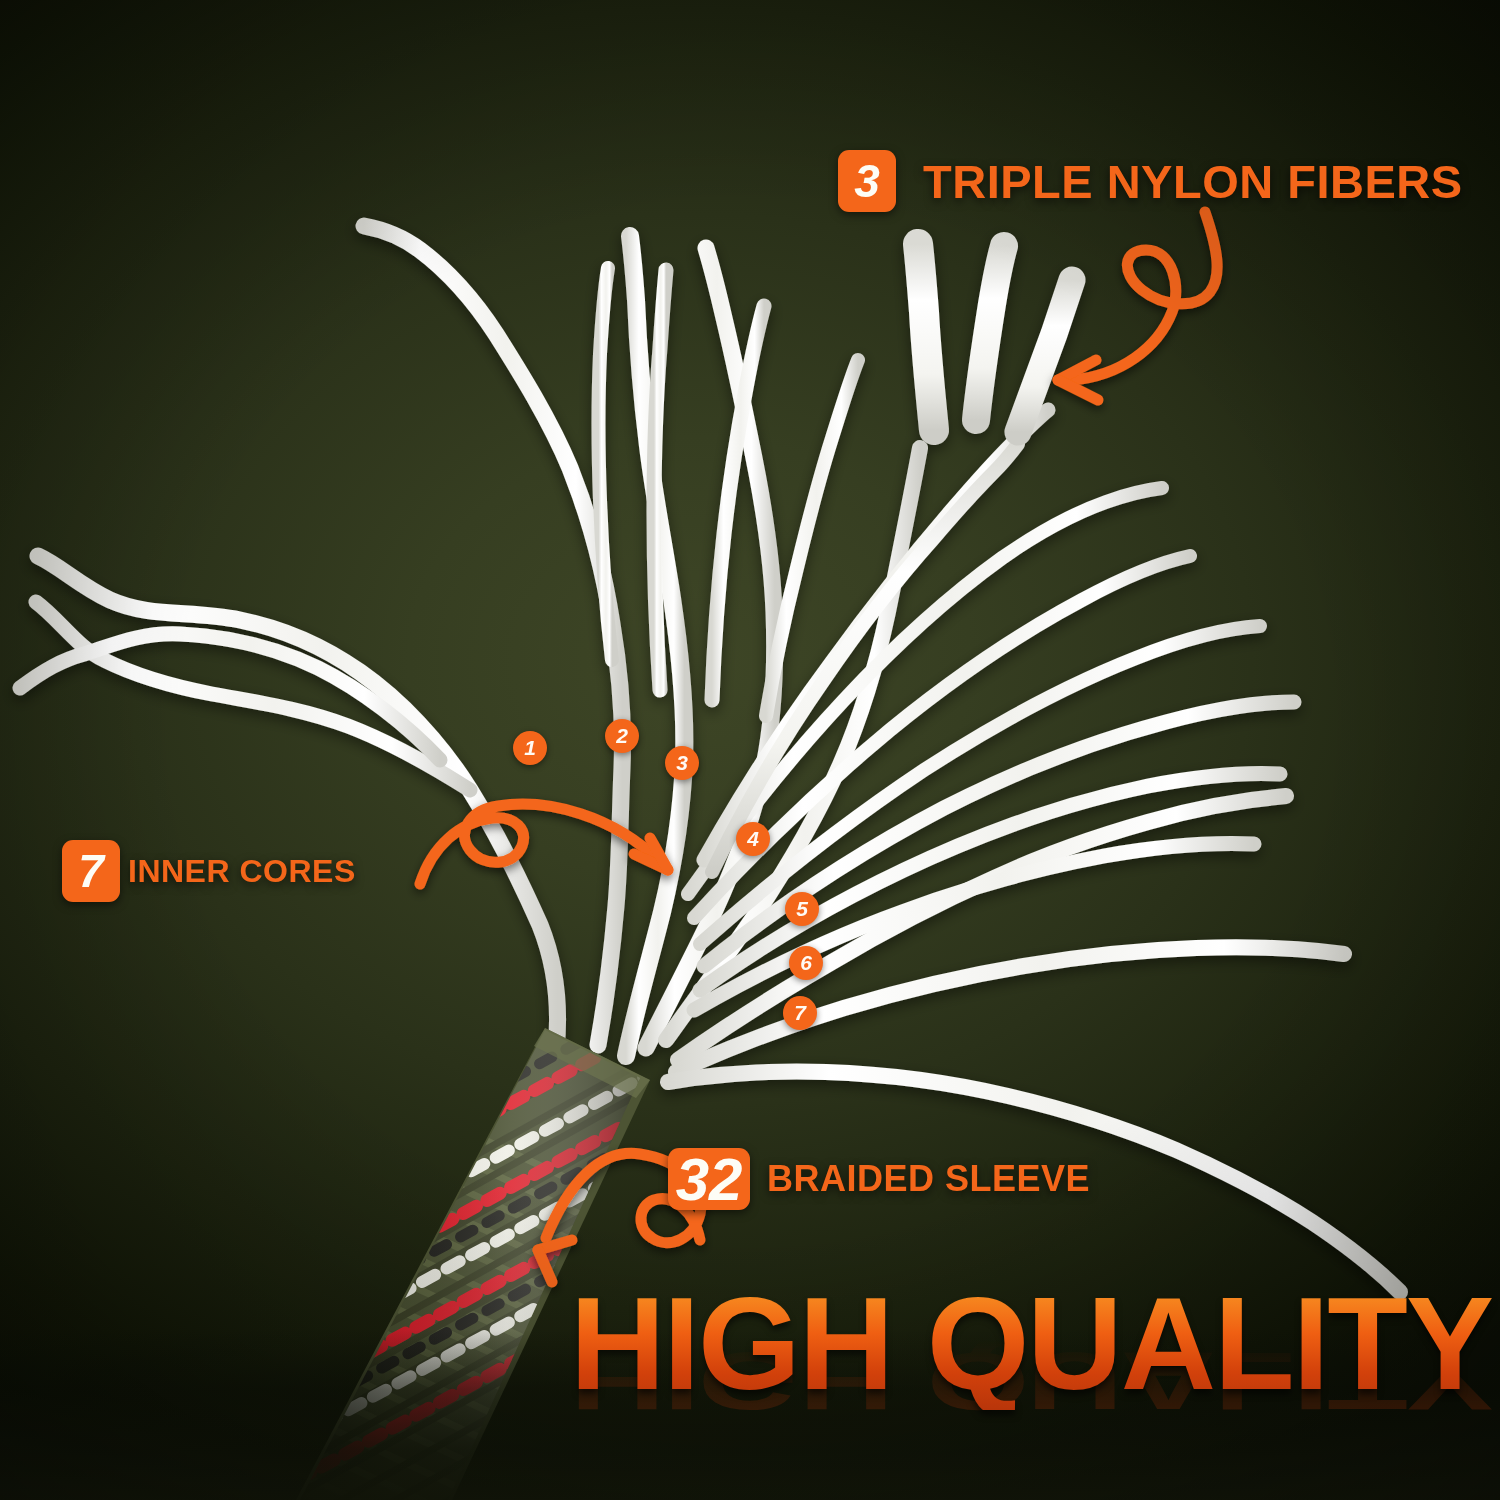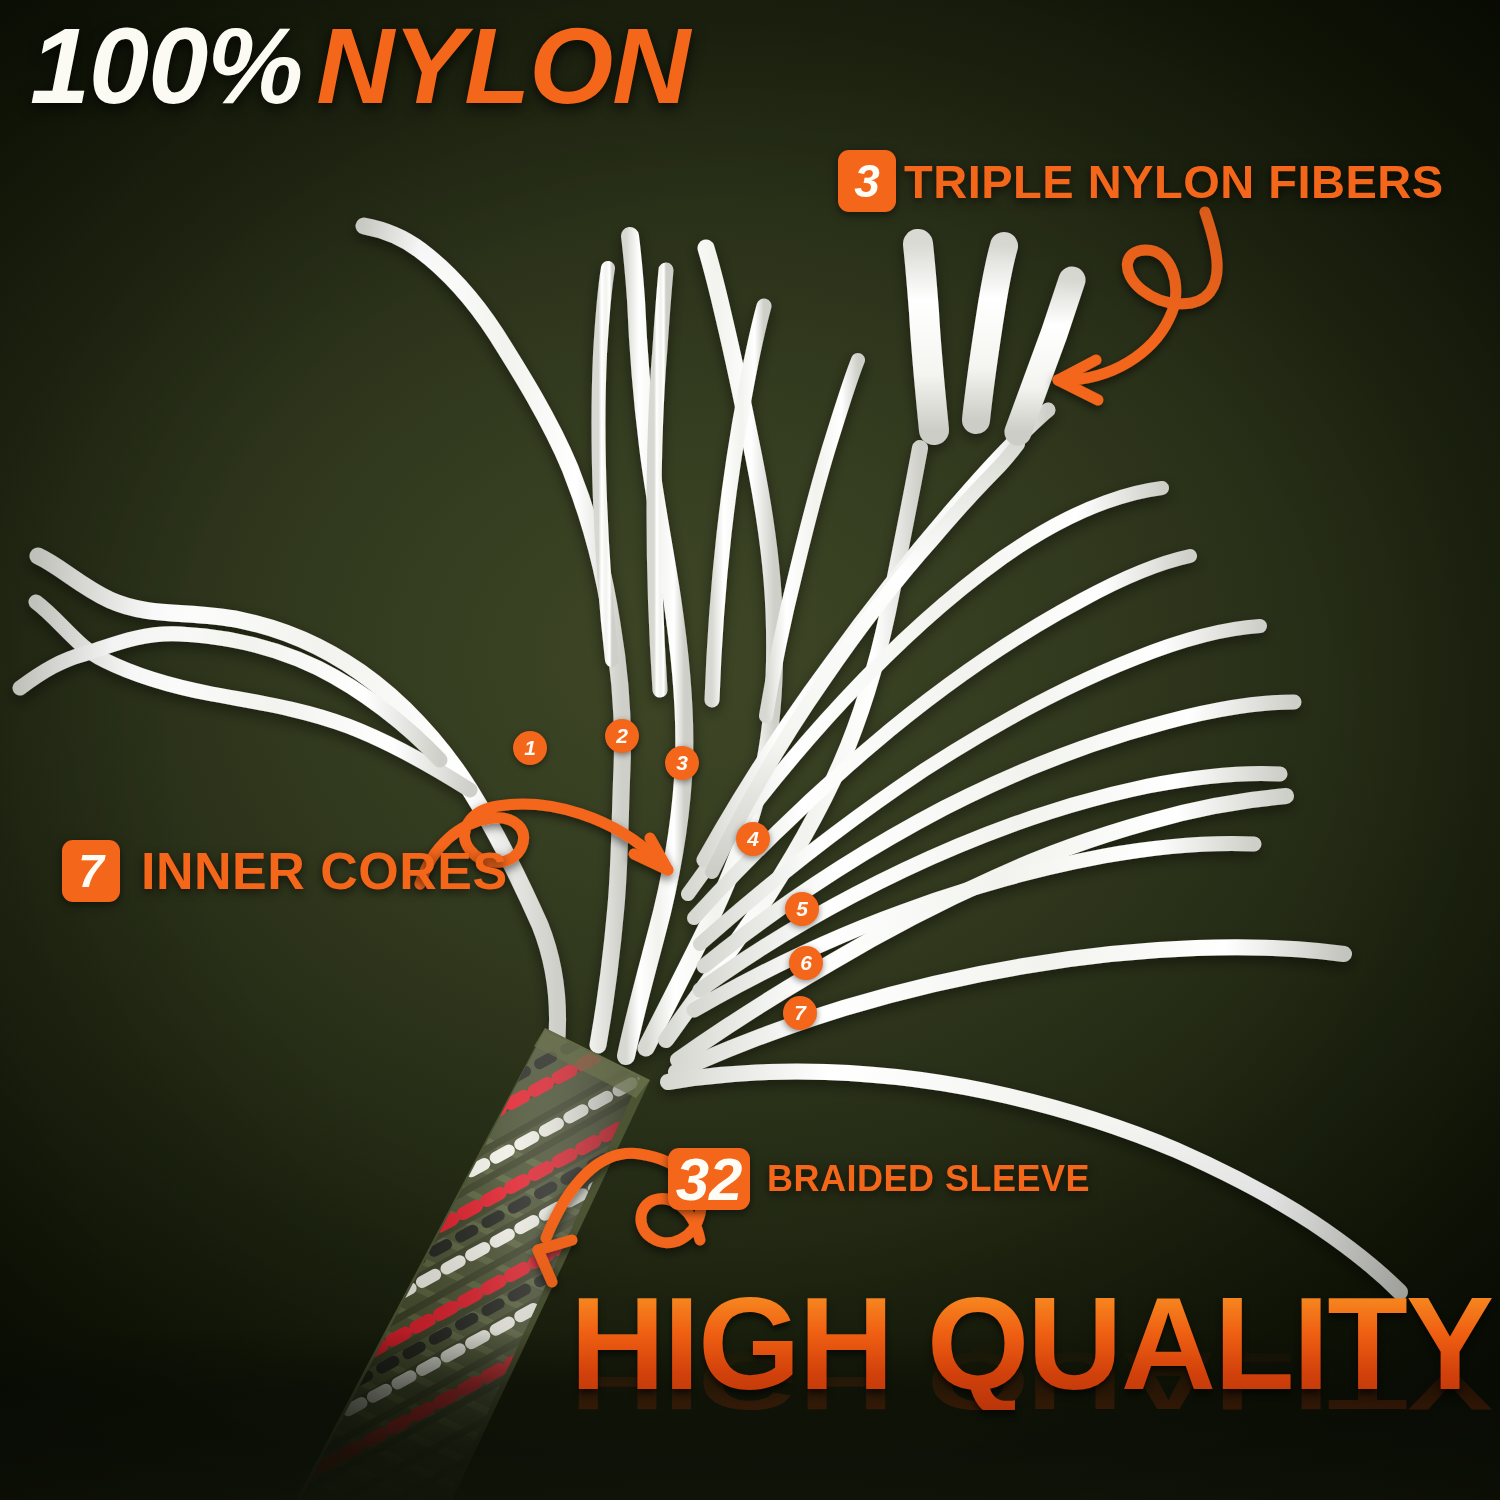--- a/index.html
+++ b/index.html
@@ -96,25 +96,25 @@
   }
   .callout .label {
     color: #f4661a;
     font-weight: 900;
     letter-spacing: 0.5px;
     text-shadow: 0 3px 10px rgba(0,0,0,0.62);
   }
 
   #callout-fibers { left: 838px; top: 150px; }
   #callout-fibers .badge { width: 58px; height: 62px; font-size: 46px; }
-  #callout-fibers .label { font-size: 47px; margin-left: 8px; }
+  #callout-fibers .label { font-size: 47px; margin-left: 27px; }
 
   #callout-cores { left: 62px; top: 840px; }
   #callout-cores .badge { width: 58px; height: 62px; font-size: 46px; }
-  #callout-cores .label { font-size: 52px; margin-left: 21px; }
+  #callout-cores .label { font-size: 32px; margin-left: 8px; }
 
   #callout-sleeve { left: 668px; top: 1148px; }
   #callout-sleeve .badge { width: 82px; height: 62px; font-size: 60px; }
   #callout-sleeve .label { font-size: 36px; margin-left: 17px; }
 
   
   .marker {
     position: absolute;
     width: 34px;
     height: 34px;
@@ -397,23 +397,20 @@
           <path d="M538,1250 L572,1240"></path>
           <path d="M538,1250 L552,1282"></path>
         </g>
       </g>
     </svg>
   </div>
 
   <div class="bg-floor"></div>
   <div class="bg-vignette"></div>
 
-  <div class="headline">
-    <span class="hl-white">100%</span><span class="hl-orange">NYLON</span>
-  </div>
 
   <div class="callout" id="callout-fibers">
     <span class="badge">3</span>
     <span class="label">TRIPLE NYLON FIBERS</span>
   </div>
 
   <div class="callout" id="callout-cores">
     <span class="badge">7</span>
     <span class="label">INNER CORES</span>
   </div>

